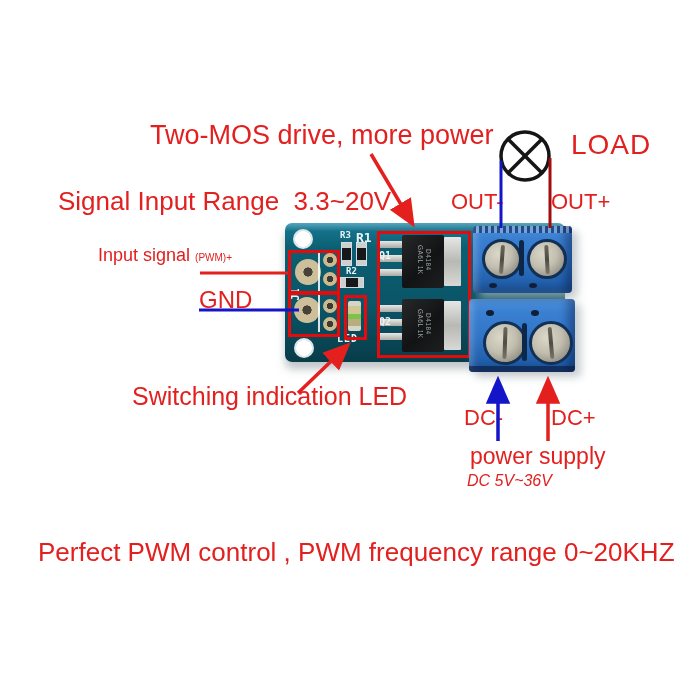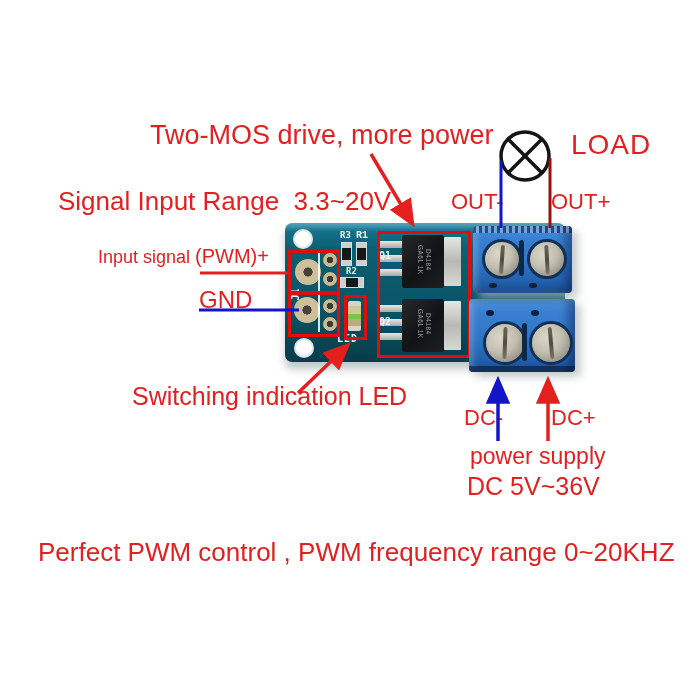--- a/index.html
+++ b/index.html
@@ -51,44 +51,44 @@
 </head>
 <body>
 
 <div id="canvas">
 
   <div class="t" style="left:150px;top:121px;font-size:27px;">Two-MOS drive, more power</div>
   <div class="t" style="left:571px;top:130px;font-size:28px;letter-spacing:1px;">LOAD</div>
   <div class="t" style="left:10px;top:188px;font-size:26px;margin-left:48px;">Signal Input Range  3.3~20V</div>
   <div class="t" style="left:451px;top:190px;font-size:22px;">OUT-</div>
   <div class="t" style="left:551px;top:190px;font-size:22px;">OUT+</div>
-  <div class="t" style="left:98px;top:246px;font-size:18px;"><span>Input signal </span><span style="font-size:20px;">(PWM)+</span></div>
+  <div class="t" style="left:98px;top:246px;font-size:18px;"><span>Input signal </span><span style="font-size:10px;">(PWM)+</span></div>
   <div class="t" style="left:199px;top:287px;font-size:24px;">GND</div>
   <div class="t" style="left:132px;top:383px;font-size:25px;">Switching indication LED</div>
   <div class="t" style="left:464px;top:406px;font-size:22px;">DC-</div>
   <div class="t" style="left:551px;top:406px;font-size:22px;">DC+</div>
   <div class="t" style="left:470px;top:444px;font-size:23px;">power supply</div>
-  <div class="t" style="left:467px;top:473px;font-size:25px;">DC 5V~36V</div>
+  <div class="t" style="left:467px;top:473px;font-size:16px;font-style:italic;">DC 5V~36V</div>
   <div class="t" style="left:38px;top:539px;font-size:26px;">Perfect PWM control , PWM frequency range 0~20KHZ</div>
 
   <div class="board"></div>
   <div class="mhole" style="left:293px;top:229px;"></div>
   <div class="mhole" style="left:294px;top:338px;"></div>
 
   <div class="bighole" style="left:295px;top:259px;"></div>
   <div class="bighole" style="left:294px;top:297px;"></div>
   <div class="smhole" style="left:323px;top:253px;"></div>
   <div class="smhole" style="left:323px;top:272px;"></div>
   <div class="smhole" style="left:323px;top:299px;"></div>
   <div class="smhole" style="left:323px;top:317px;"></div>
   <div class="silkline" style="left:318px;top:252px;width:2px;height:80px;"></div>
   <div class="silk" style="left:289px;top:289px;font-size:10px;transform:rotate(-90deg);">J1</div>
 
   <div class="silk" style="left:340px;top:230px;font-size:9px;">R3</div>
-  <div class="silk" style="left:356px;top:230px;font-size:10px;font-family:Liberation Mono, monospace;">R1</div>
+  <div class="silk" style="left:356px;top:230px;font-size:13px;">R1</div>
   <div class="res" style="left:342px;top:243px;width:9px;height:22px;"></div>
   <div class="res" style="left:357px;top:243px;width:9px;height:22px;"></div>
   <div class="silk" style="left:346px;top:266px;font-size:9px;">R2</div>
   <div class="resh" style="left:341px;top:278px;width:22px;height:9px;"></div>
 
   <div class="ledbody" style="left:348px;top:301px;width:13px;height:30px;"></div>
   <div class="silk" style="left:337px;top:333px;font-size:10px;letter-spacing:1px;">LED</div>
 
   <div class="moslead" style="left:379px;top:241px;width:24px;"></div>
   <div class="moslead" style="left:379px;top:255px;width:24px;"></div>

